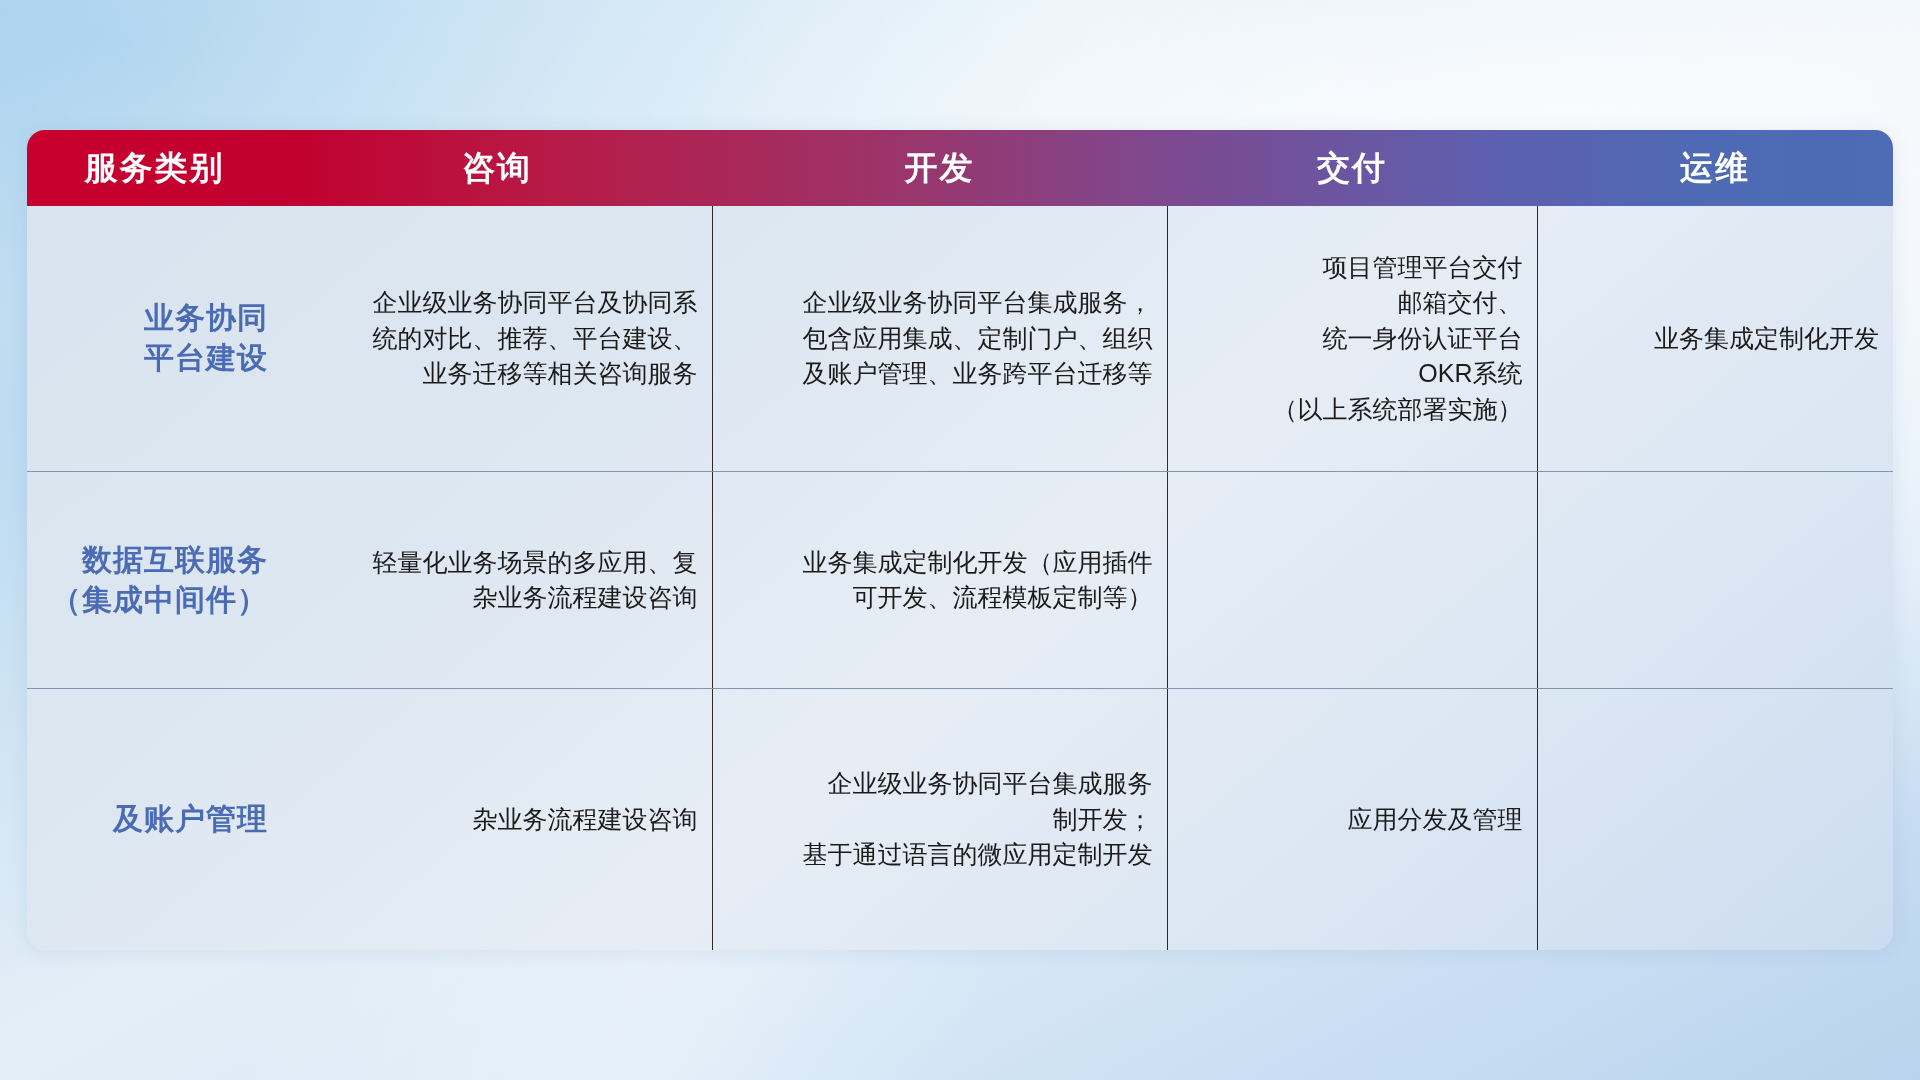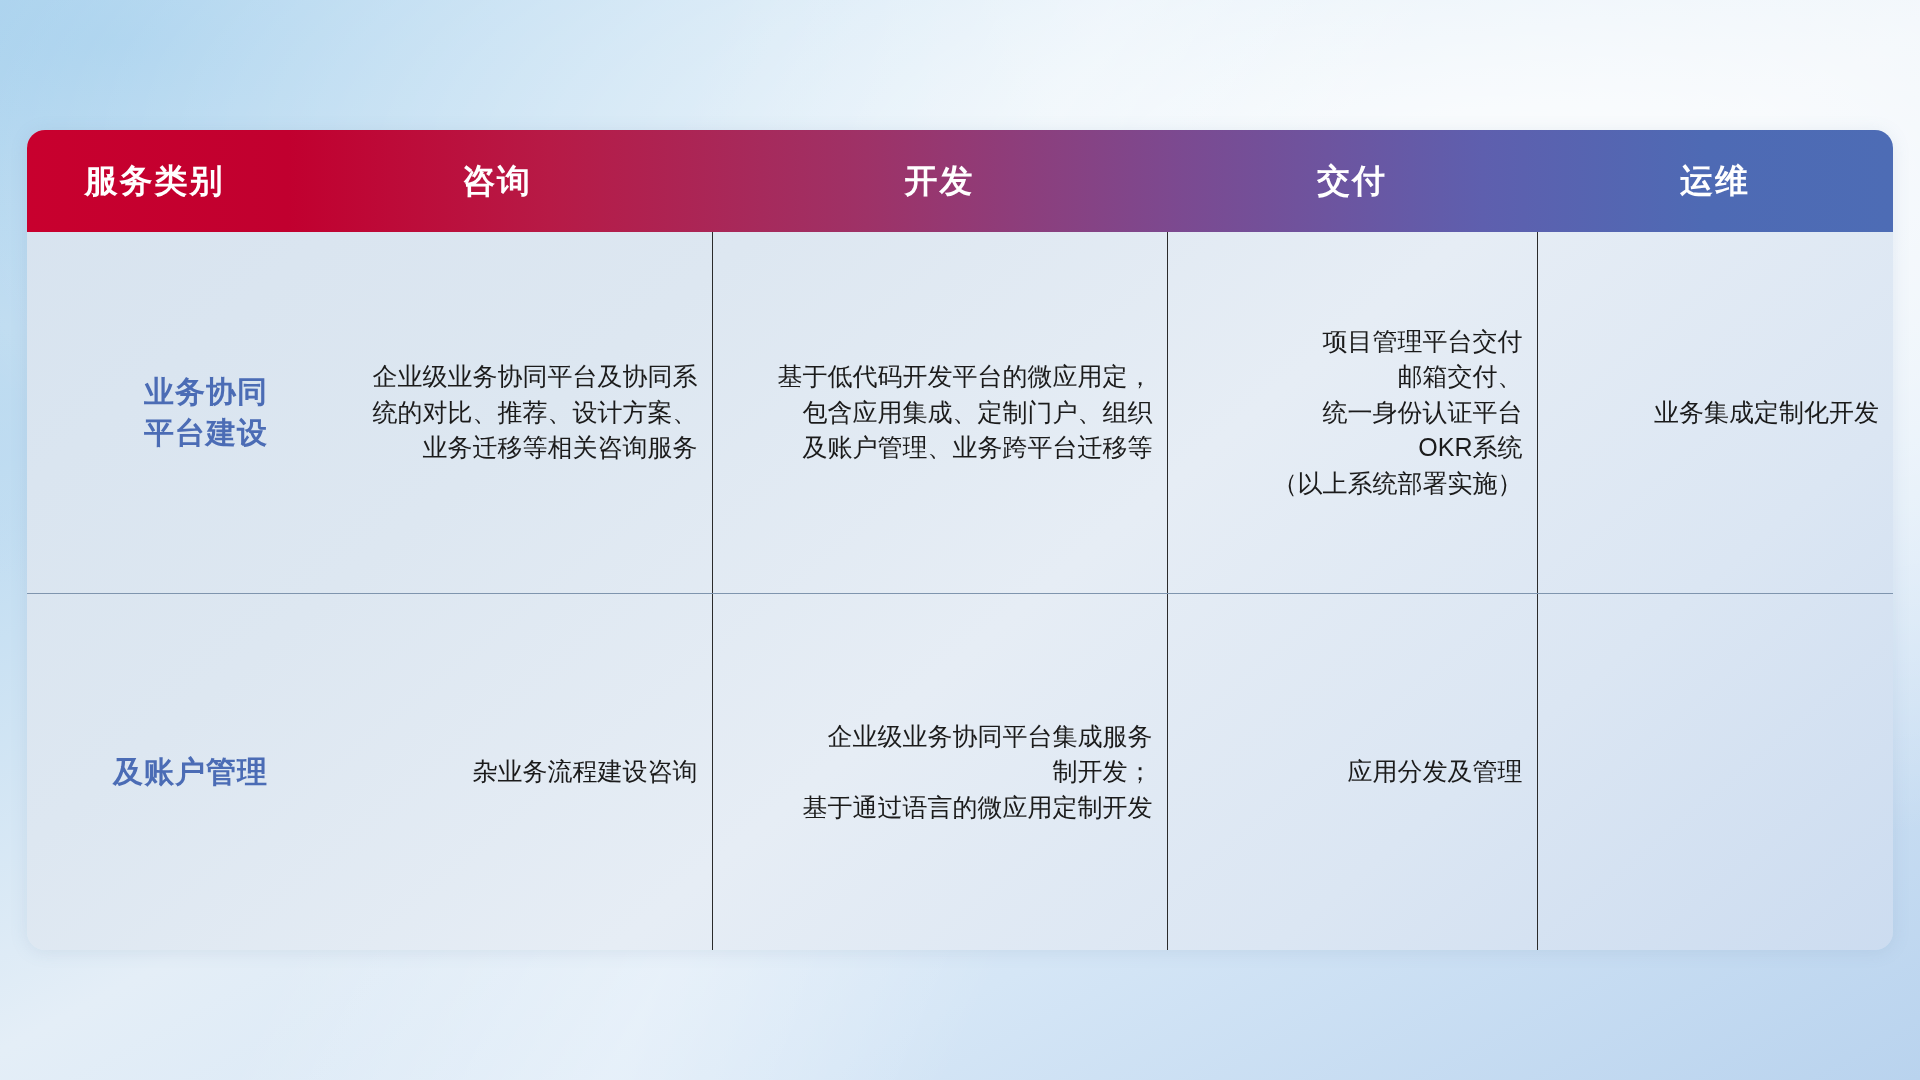--- a/index.html
+++ b/index.html
@@ -27,21 +27,21 @@
     border-radius:18px;
     background:linear-gradient(140deg, #d7e3ef 0%, #dde7f1 30%, #e6edf5 55%, #dbe6f3 78%, #ccdcf0 100%);
     box-shadow:0 2px 18px rgba(90,120,160,0.13);
     overflow:hidden;
   }
 
   table{
     border-collapse:collapse;width:100%;height:100%;table-layout:fixed;
   }
   thead th{
-    height:102px;
+    height:76px;
     color:#ffffff;
     font-size:33px;font-weight:bold;
     letter-spacing:2px;
     text-align:center;
     vertical-align:middle;
     padding:0;
     border:0;
   }
   thead tr{
     background:linear-gradient(90deg,
@@ -108,31 +108,41 @@
           <th>开发</th>
           <th>交付</th>
           <th>运维</th>
         </tr>
       </thead>
       <tbody>
         <tr class="r1">
           <td class="cat">业务协同
 平台建设</td>
           <td>企业级业务协同平台及协同系
-统的对比、推荐、设计方案、
+统的对比、推荐、平台建设、
 业务迁移等相关咨询服务</td>
-          <td>基于低代码开发平台的微应用定，
+          <td>企业级业务协同平台集成服务，
 包含应用集成、定制门户、组织
 及账户管理、业务跨平台迁移等</td>
           <td>项目管理平台交付
 邮箱交付、
 统一身份认证平台
 OKR系统
 （以上系统部署实施）</td>
           <td>业务集成定制化开发</td>
+        </tr>
+        <tr class="r2">
+          <td class="cat">数据互联服务
+（集成中间件）</td>
+          <td>轻量化业务场景的多应用、复
+杂业务流程建设咨询</td>
+          <td>业务集成定制化开发（应用插件
+可开发、流程模板定制等）</td>
+          <td></td>
+          <td></td>
         </tr>
         <tr class="r3">
           <td class="cat">及账户管理</td>
           <td>杂业务流程建设咨询</td>
           <td>企业级业务协同平台集成服务
 制开发；
 基于通过语言的微应用定制开发</td>
           <td>应用分发及管理</td>
           <td></td>
         </tr>

